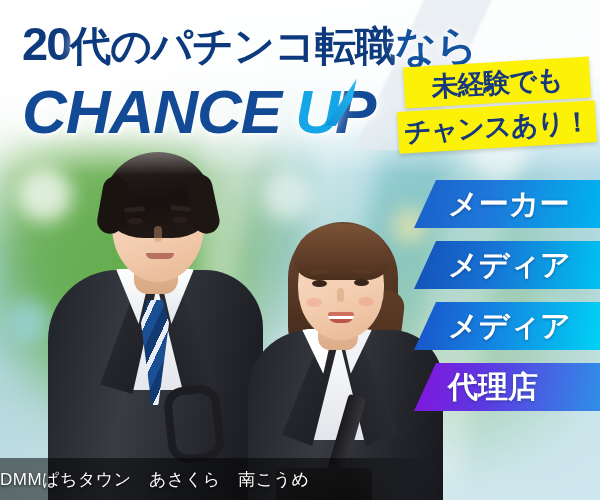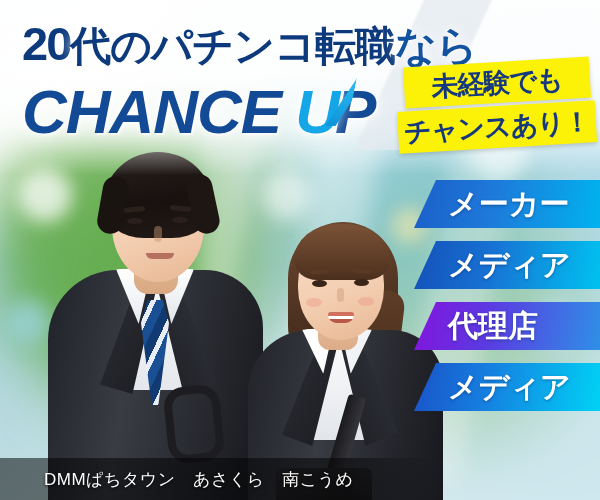--- a/index.html
+++ b/index.html
@@ -269,21 +269,21 @@
   }
 
   
   .caption{
     position:absolute;left:0;bottom:0;width:600px;height:42px;
     background:linear-gradient(90deg,rgba(0,0,0,.52) 0%,rgba(0,0,0,.5) 58%,rgba(0,0,0,0) 72%);
     display:flex;align-items:center;
   }
   .caption .txt{
     color:#fff;font-size:17px;letter-spacing:.5px;
-    padding-left:44px;white-space:nowrap;
+    white-space:nowrap;
     text-shadow:0 1px 3px rgba(0,0,0,.8);
   }
 </style>
 </head>
 <body>
 
 <div id="ad">
 
   <div class="bg">
     <div class="bg-base"></div>
@@ -363,25 +363,25 @@
     <div class="bar bar2">チャンスあり！</div>
   </div>
 
   <div class="cats">
     <div class="cat" style="background:linear-gradient(100deg,#1a5fc8 0%,#1e79da 42%,#00b3ef 100%);">
       <span class="label">メーカー</span>
     </div>
     <div class="cat" style="background:linear-gradient(100deg,#1450b8 0%,#1773d4 42%,#00c2f0 100%);">
       <span class="label">メディア</span>
     </div>
+    <div class="cat" style="background:linear-gradient(100deg,#1a52c8 0%,#1580e0 40%,#00d2f5 100%);">
+      <span class="label">メディア</span>
+    </div>
     <div class="cat" style="background:linear-gradient(100deg,#8314dc 0%,#5b3ae2 40%,#2f8fe6 100%);">
       <span class="label">代理店</span>
     </div>
-    <div class="cat" style="background:linear-gradient(100deg,#1a52c8 0%,#1580e0 40%,#00d2f5 100%);">
-      <span class="label">メディア</span>
-    </div>
   </div>
 
   <div class="caption">
     <div class="txt">DMMぱちタウン　あさくら　南こうめ</div>
   </div>
 
 </div>
 
 </body></html>

